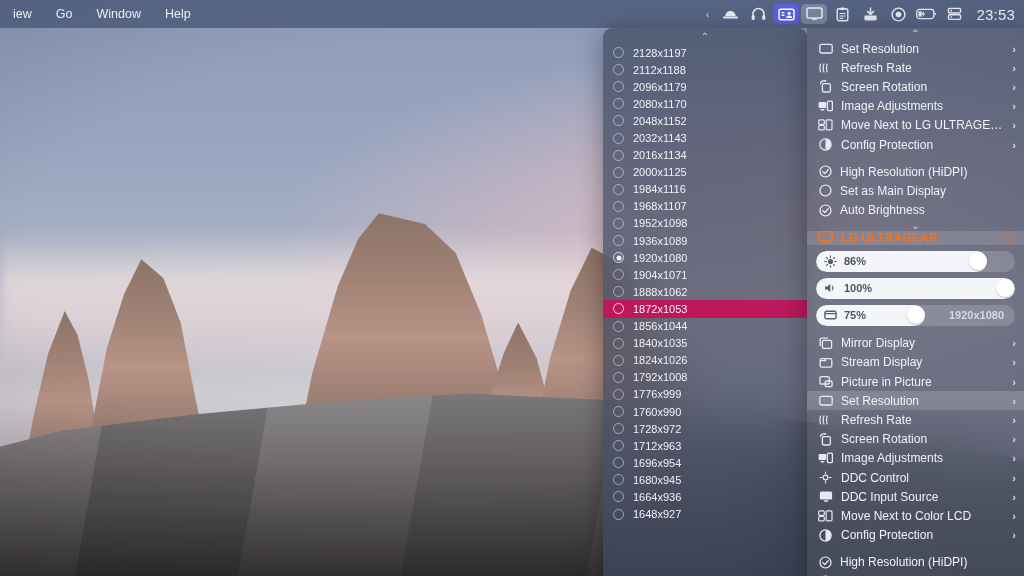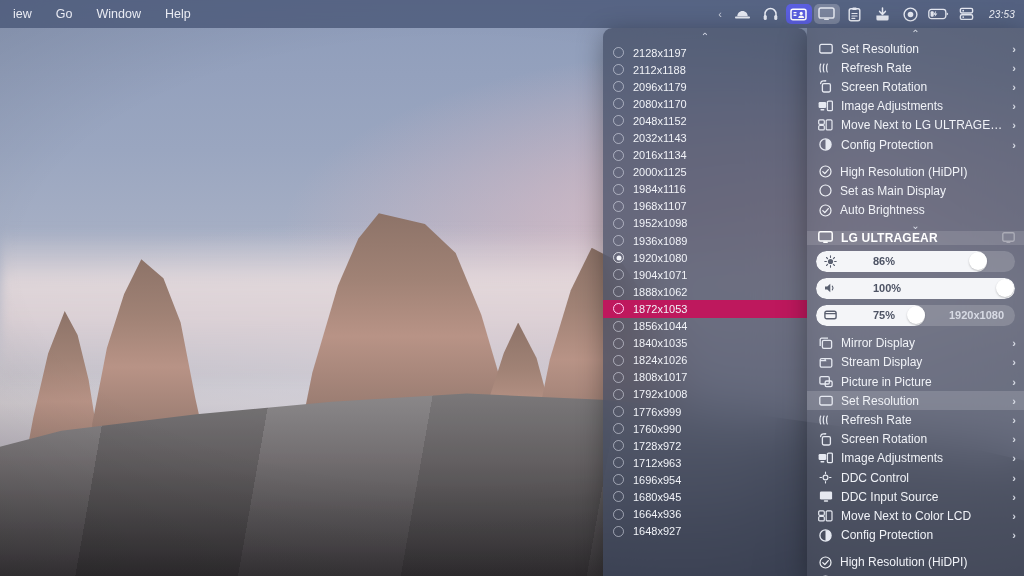--- a/index.html
+++ b/index.html
@@ -57,21 +57,21 @@
   }
   .mb-left { display:flex; align-items:center; gap:0; padding-left:13px; }
   .mb-item { padding:3px 12px; border-radius:4px; color:#e9ebf3; font-size:12.5px; white-space:nowrap; }
   .mb-right { margin-left:auto; display:flex; align-items:center; gap:2px; padding-right:9px; }
   .mb-ico {
     width:26px; height:20px; display:flex; align-items:center; justify-content:center;
     border-radius:5px; color:#e6e9f2;
   }
   .mb-ico.sel-blue { background:#5b5fe0; }
   .mb-ico.sel-grey { background:rgba(255,255,255,0.22); }
-  .mb-clock { font-size:10px; color:#eef0f6; padding-left:7px; letter-spacing:0.2px;font-style:italic; }
+  .mb-clock { font-size:15px; color:#eef0f6; padding-left:7px; letter-spacing:0.2px; }
   .mb-chev { font-size:11px; color:#c9cddb; padding:0 6px; }
 
   
   .reslist {
     position:absolute; left:603px; top:28px; width:204px; bottom:0;
     background:rgba(62,72,96,0.72);
     backdrop-filter:blur(26px);
     border-radius:9px 9px 0 0;
     box-shadow:0 6px 26px rgba(0,0,0,0.36);
     overflow:hidden;
@@ -123,31 +123,31 @@
   .mi .lbl { flex:1; overflow:hidden; text-overflow:ellipsis; }
   .mi .arr { font-size:11px; color:#dfe3ec; font-weight:700; opacity:.92; }
   .mi .chk { width:14px; height:14px; flex:none; display:flex; align-items:center; justify-content:center; }
   .sep { height:1px; margin:4px 10px; background:rgba(255,255,255,0.17); }
   .panelchev { height:14px; display:flex; align-items:center; justify-content:center; color:#d9dde7; font-size:10px; }
 
   .dispheader {
     display:flex; align-items:center; gap:8px;
     height:22px; padding:0 9px 0 11px;
     background:rgba(255,255,255,0.13);
-    color:#ffffff; font-size:12px; font-weight:700; letter-spacing:0.2px;
+    color:#f97316; font-size:12px; font-weight:700; letter-spacing:0.2px;
   }
   .dispheader .lbl { flex:1; }
   .dispheader .rico { opacity:0.33; }
 
   .sliderwrap { padding:6px 9px 2px 9px; }
   .slider {
     position:relative; height:21px; border-radius:11px;
     background:rgba(255,255,255,0.17);
     margin-bottom:6px; overflow:hidden;
-    display:flex; align-items:center;gap:29px;
+    display:flex; align-items:center;
   }
   .slider .fill {
     position:absolute; left:0; top:0; bottom:0;
     background:#f4f5f8; border-radius:11px;
   }
   .slider .knob {
     position:absolute; top:1.5px; width:18px; height:18px; border-radius:50%;
     background:#ffffff; box-shadow:0 1px 2px rgba(0,0,0,0.22);
   }
   .slider .sico { position:relative; z-index:3; margin-left:8px; color:#5a6070; display:flex; width:13px; }
@@ -325,24 +325,20 @@
           <span class="radio dim"></span>
           <span>1856x1044</span>
         </div>
         <div class="res-row">
           <span class="radio dim"></span>
           <span>1840x1035</span>
         </div>
         <div class="res-row">
           <span class="radio dim"></span>
           <span>1824x1026</span>
-        </div>
-        <div class="res-row">
-          <span class="radio dim"></span>
-          <span>1808x1017</span>
         </div>
         <div class="res-row">
           <span class="radio dim"></span>
           <span>1792x1008</span>
         </div>
         <div class="res-row">
           <span class="radio dim"></span>
           <span>1776x999</span>
         </div>
         <div class="res-row">

